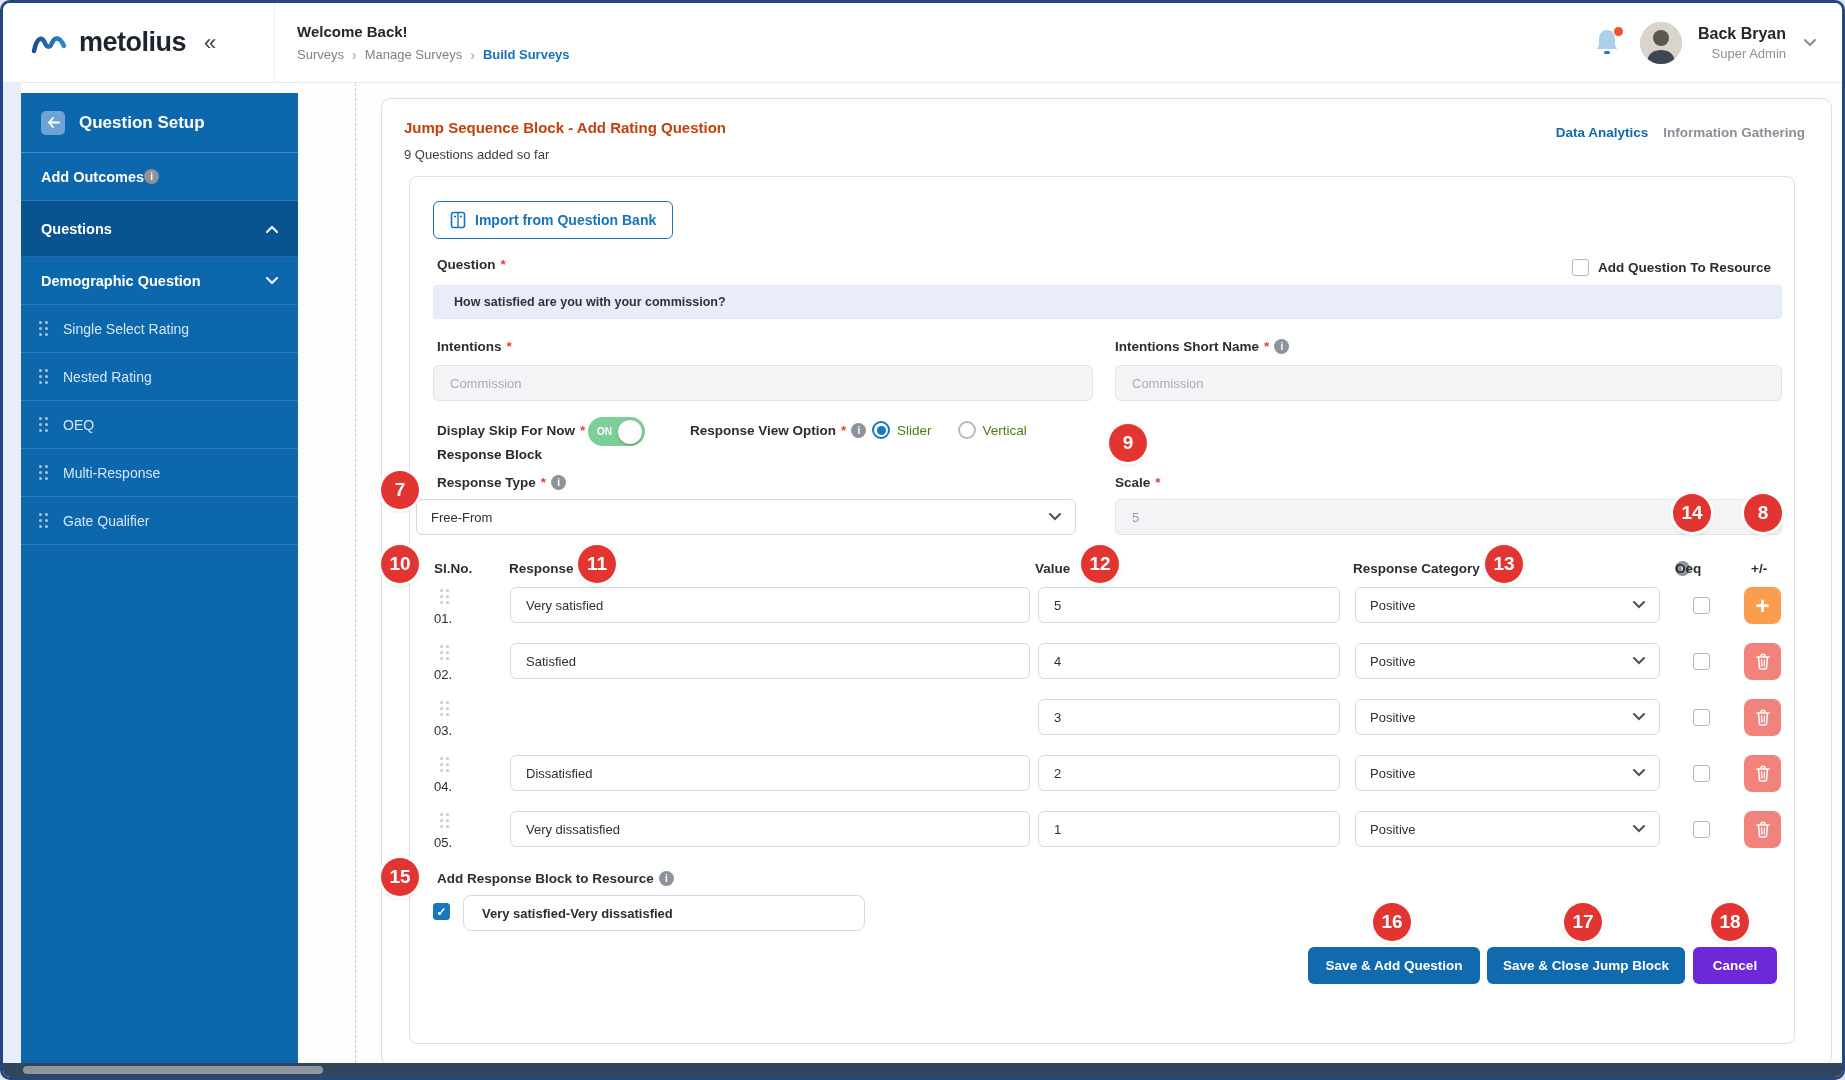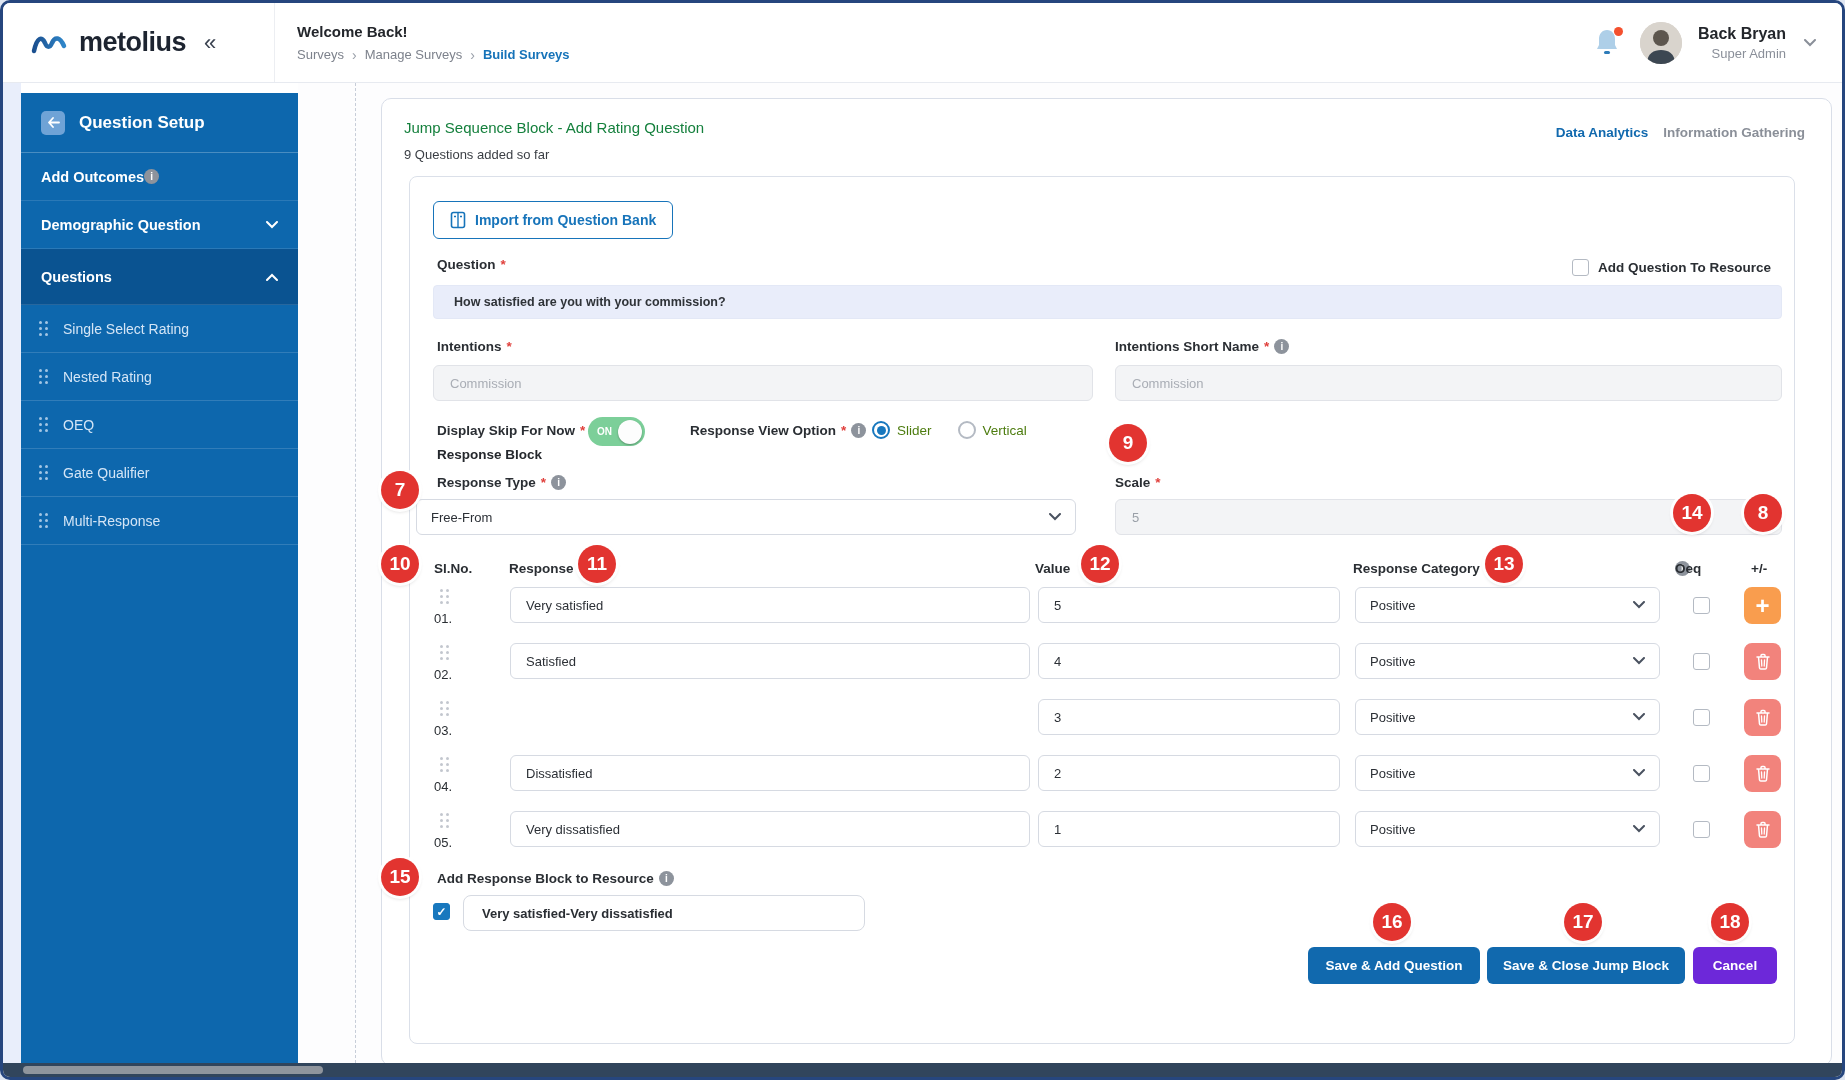--- a/index.html
+++ b/index.html
@@ -45,21 +45,21 @@
   .sb-sub { border-bottom:1px solid rgba(255,255,255,0.15); height:48px; display:flex; align-items:center;
             gap:14px; padding:0 18px; font-size:14px; color:#d4e5f6; cursor:pointer; }
   .drag-dots { display:grid; grid-template-columns:4px 4px; grid-auto-rows:4px; gap:2px; opacity:.85; }
   .drag-dots i { width:3px; height:3px; border-radius:50%; background:#bcd6ee; }
 
   
   .main { position:absolute; left:295px; top:80px; right:0; bottom:14px; background:#fdfdfe; }
   .dash-line { position:absolute; left:57px; top:0; bottom:0; border-left:1px dashed #c7cdd8; }
   .card { position:absolute; left:83px; top:15px; width:1451px; height:968px; background:#fff;
           border:1px solid #d9dee8; border-radius:10px; }
-  .card-title { position:absolute; left:22px; top:20px; font-size:15px; font-weight:400; color:#15803d; }
+  .card-title { position:absolute; left:22px; top:20px; font-size:15px; font-weight:700; color:#c2410c; }
   .card-sub { position:absolute; left:22px; top:48px; font-size:13px; color:#3a3e44; }
   .tabs { position:absolute; right:26px; top:26px; display:flex; gap:15px; font-size:13.5px; font-weight:700; }
   .tab-active { color:#1169ae; cursor:pointer; }
   .tab-inactive { color:#8a8f98; cursor:pointer; }
 
   .inner { position:absolute; left:27px; top:77px; width:1386px; height:868px; background:#fff;
            border:1px solid #dbe0e9; border-radius:8px; }
 
   .import-btn { position:absolute; left:23px; top:24px; height:38px; padding:0 16px; display:flex;
                 align-items:center; gap:9px; background:#fff; border:1px solid #1774ba; border-radius:6px;
@@ -220,36 +220,36 @@
         <svg width="13" height="11" viewBox="0 0 13 11">
           <path d="M6 1 L2 5.5 L6 10 M2 5.5 L12 5.5" fill="none" stroke="#fff" stroke-width="1.8" stroke-linecap="round" stroke-linejoin="round"></path>
         </svg>
       </button>
       <span class="sb-title">Question Setup</span>
     </div>
     <div class="sb-item">
       <span>Add Outcomes</span>
       <i class="info-i">i</i>
     </div>
+    <div class="sb-item active">
+      <span>Questions</span>
+      <span class="chev">
+        <svg width="12" height="8" viewBox="0 0 12 8">
+            <path d="M1 7 L6 2 L11 7" fill="none" stroke="#fff" stroke-width="2" stroke-linecap="round"></path>
+          </svg>
+      </span>
+    </div>
     <div class="sb-item">
       <span>Demographic Question</span>
       <span class="chev">
         <svg width="12" height="8" viewBox="0 0 12 8">
             <path d="M1 1 L6 6 L11 1" fill="none" stroke="#fff" stroke-width="2" stroke-linecap="round"></path>
           </svg>
       </span>
     </div>
-    <div class="sb-item active">
-      <span>Questions</span>
-      <span class="chev">
-        <svg width="12" height="8" viewBox="0 0 12 8">
-            <path d="M1 7 L6 2 L11 7" fill="none" stroke="#fff" stroke-width="2" stroke-linecap="round"></path>
-          </svg>
-      </span>
-    </div>
     <div>
         <div class="sb-sub">
     <span class="drag-dots">
             <i></i>
             <i></i>
             <i></i>
             <i></i>
             <i></i>
             <i></i>
           </span>
@@ -279,32 +279,32 @@
   </div>
         <div class="sb-sub">
     <span class="drag-dots">
             <i></i>
             <i></i>
             <i></i>
             <i></i>
             <i></i>
             <i></i>
           </span>
-    <span>Gate Qualifier</span>
+    <span>Multi-Response</span>
   </div>
         <div class="sb-sub">
     <span class="drag-dots">
             <i></i>
             <i></i>
             <i></i>
             <i></i>
             <i></i>
             <i></i>
           </span>
-    <span>Multi-Response</span>
+    <span>Gate Qualifier</span>
   </div>
       </div>
   </aside>
 
   <main class="main">
     <div class="dash-line"></div>
 
     <section class="card">
       <div class="card-title">Jump Sequence Block - Add Rating Question</div>
       <div class="card-sub">9 Questions added so far</div>

